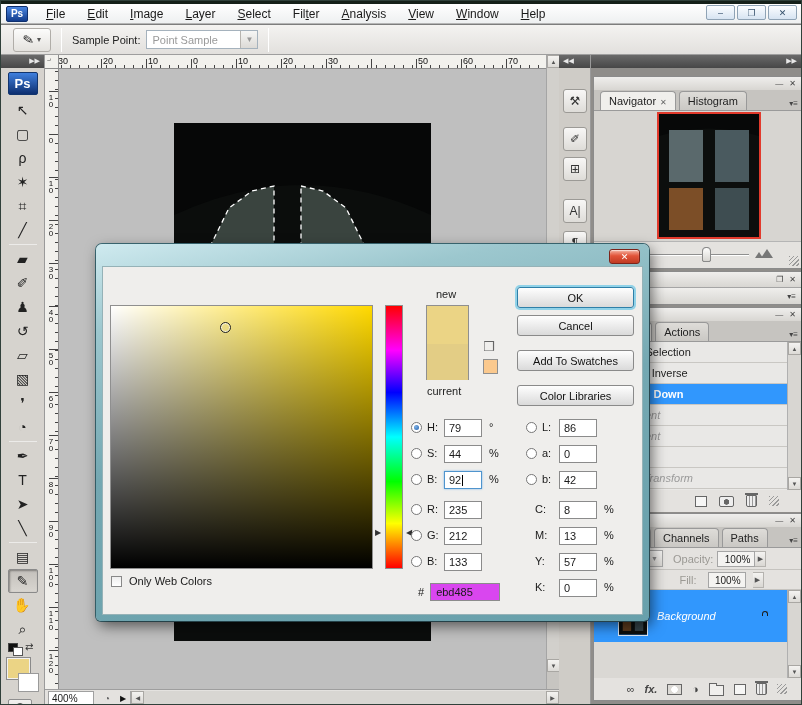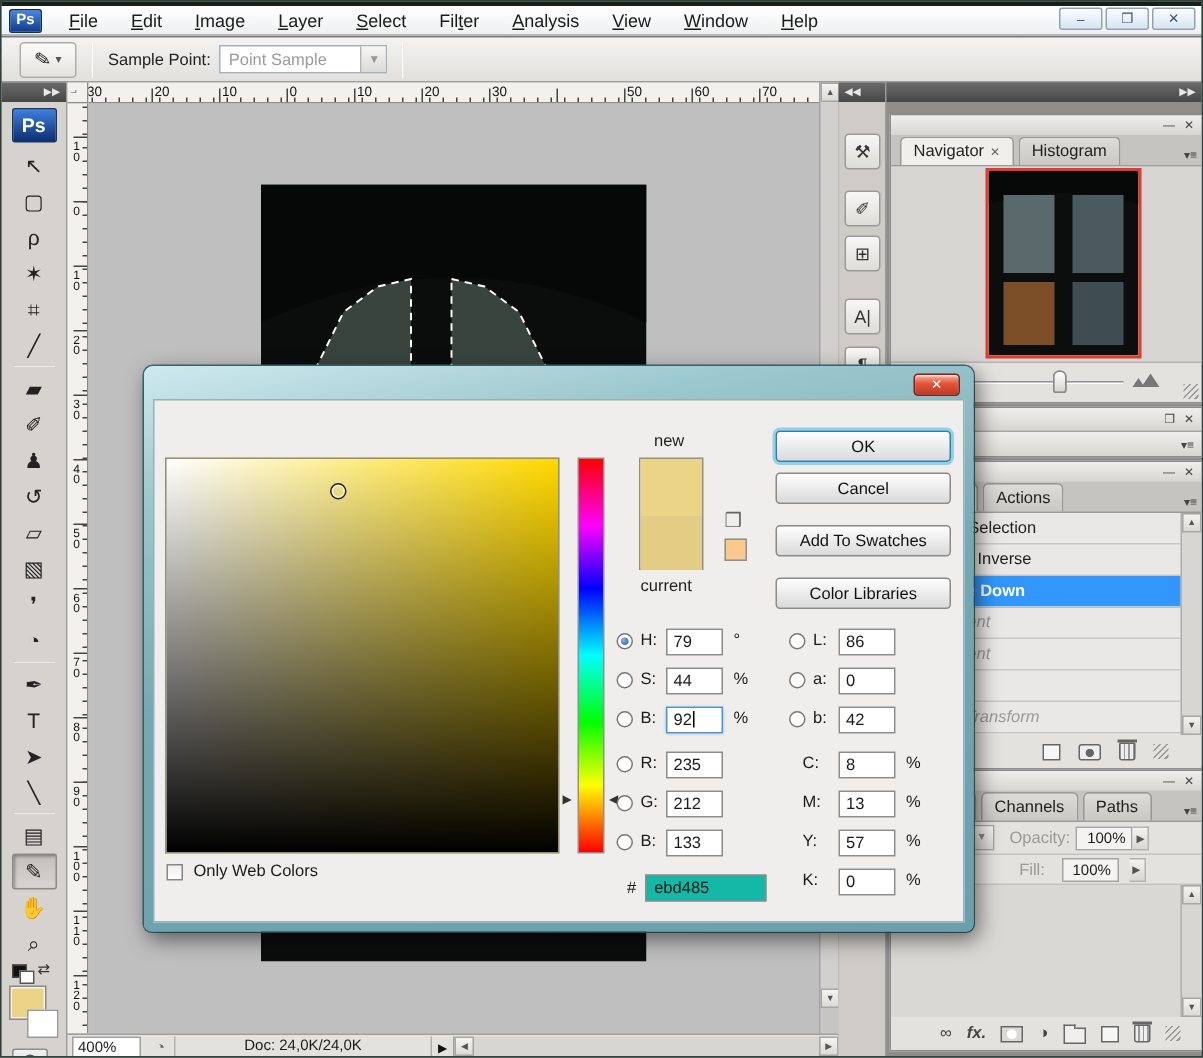--- a/index.html
+++ b/index.html
@@ -176,21 +176,21 @@
   .frow .radio{position:absolute;left:0;top:3px;width:11px;height:11px;border-radius:50%;border:1px solid #777;background:#fff;}
   .frow .radio.sel::after{content:"";position:absolute;left:2px;top:2px;width:5px;height:5px;border-radius:50%;background:radial-gradient(circle at 35% 35%,#7fb2e5,#1f5fae);}
   .frow .flabel{position:absolute;left:16px;top:2px;}
   .frow.noradio .flabel{left:9px;}
   .frow .finput{position:absolute;left:33px;top:0;width:38px;height:18px;border:1px solid #8b8b8b;background:#fff;padding:2px 0 0 4px;font-size:11px;}
   .frow .finput.focused{border:1px solid #4f94cd;box-shadow:0 0 2px #7fb8e8;}
   .frow .finput.focused::after{content:"";display:inline-block;width:1px;height:11px;background:#000;margin-left:1px;vertical-align:-2px;}
   .frow .funit{position:absolute;left:78px;top:2px;}
   .hexrow{position:absolute;left:315px;top:316px;}
   .hexrow .hashes{margin-right:6px;}
-  .hexinput{display:inline-block;width:81px;height:18px;border:1px solid #8b8b8b;background:#14b8a6;padding:2px 0 0 5px;font-size:11px;}
+  .hexinput{display:inline-block;width:70px;height:18px;border:1px solid #8b8b8b;background:#d946ef;padding:2px 0 0 5px;font-size:11px;}
   .webrow{position:absolute;left:8px;top:308px;display:flex;align-items:center;gap:7px;}
   .checkbox{width:11px;height:11px;border:1px solid #888;background:linear-gradient(#eee,#fff);}
 </style>
 </head>
 <body>
 
 <div id="app" style="--fg: #ebd485; --cur: #e3cd85; --hue-base: #ffd900; --websafe: #fbc98e; --sel-blue: #3197fd; --nav-border: #e23a2c;">
   <div class="top-strip"></div>
 
   <div class="menubar">
@@ -482,21 +482,20 @@
 
   <div class="vscroll">
     <div class="scroll-btn">▲</div>
     <div class="scroll-btn down">▼</div>
     <div class="corner"></div>
   </div>
 
   <div class="statusbar">
     <div class="zoom-box">400%</div>
     <span class="pie">◔</span>
-    <div class="doc-seg"><span>Doc: 24,0K/24,0K</span></div>
     <span class="fly-tri">▶</span>
     <div class="hscroll">
       <div class="scroll-btn left">◀</div>
       <div class="scroll-btn right">▶</div>
     </div>
   </div>
 
   <div class="dock-strip">
     <div class="dock-head">◀◀</div>
     <div id="dockIcons">
@@ -620,20 +619,31 @@
       </div>
       <div class="lock-row">
         <span class="i-glyph">✐</span>
         <span class="i-glyph">✛</span>
         <span class="i-lock"></span>
         <span class="dim-label" style="margin-left:30px;">Fill:</span>
         <span class="pct-box">100%</span>
         <span class="mini-arr">▶</span>
       </div>
       <div class="lay-list">
+        <div class="lay-row">
+          <svg class="lay-thumb" width="30" height="40" viewBox="0 0 30 40">
+            <rect width="30" height="40" fill="#0c0e0d"></rect>
+            <rect x="4" y="6" width="9" height="14" fill="#4a5a5f"></rect>
+            <rect x="17" y="6" width="9" height="14" fill="#42525a"></rect>
+            <rect x="4" y="24" width="9" height="12" fill="#5e3c1e"></rect>
+            <rect x="17" y="24" width="9" height="12" fill="#35444a"></rect>
+          </svg>
+          <span class="lay-name">Background</span>
+          <span class="lay-lock"><span class="i-lock"></span></span>
+        </div>
         <div class="pscroll" style="height:88px;">
           <div class="scroll-btn">▲</div>
           <div class="scroll-btn down">▼</div>
         </div>
       </div>
       <div class="panel-actions" style="gap:10px;padding-right:14px;">
         <span class="i-glyph">∞</span>
         <span class="i-glyph" style="font-style:italic;font-weight:bold;">fx.</span>
         <span class="i-mask"></span>
         <span class="i-glyph">◑</span>

